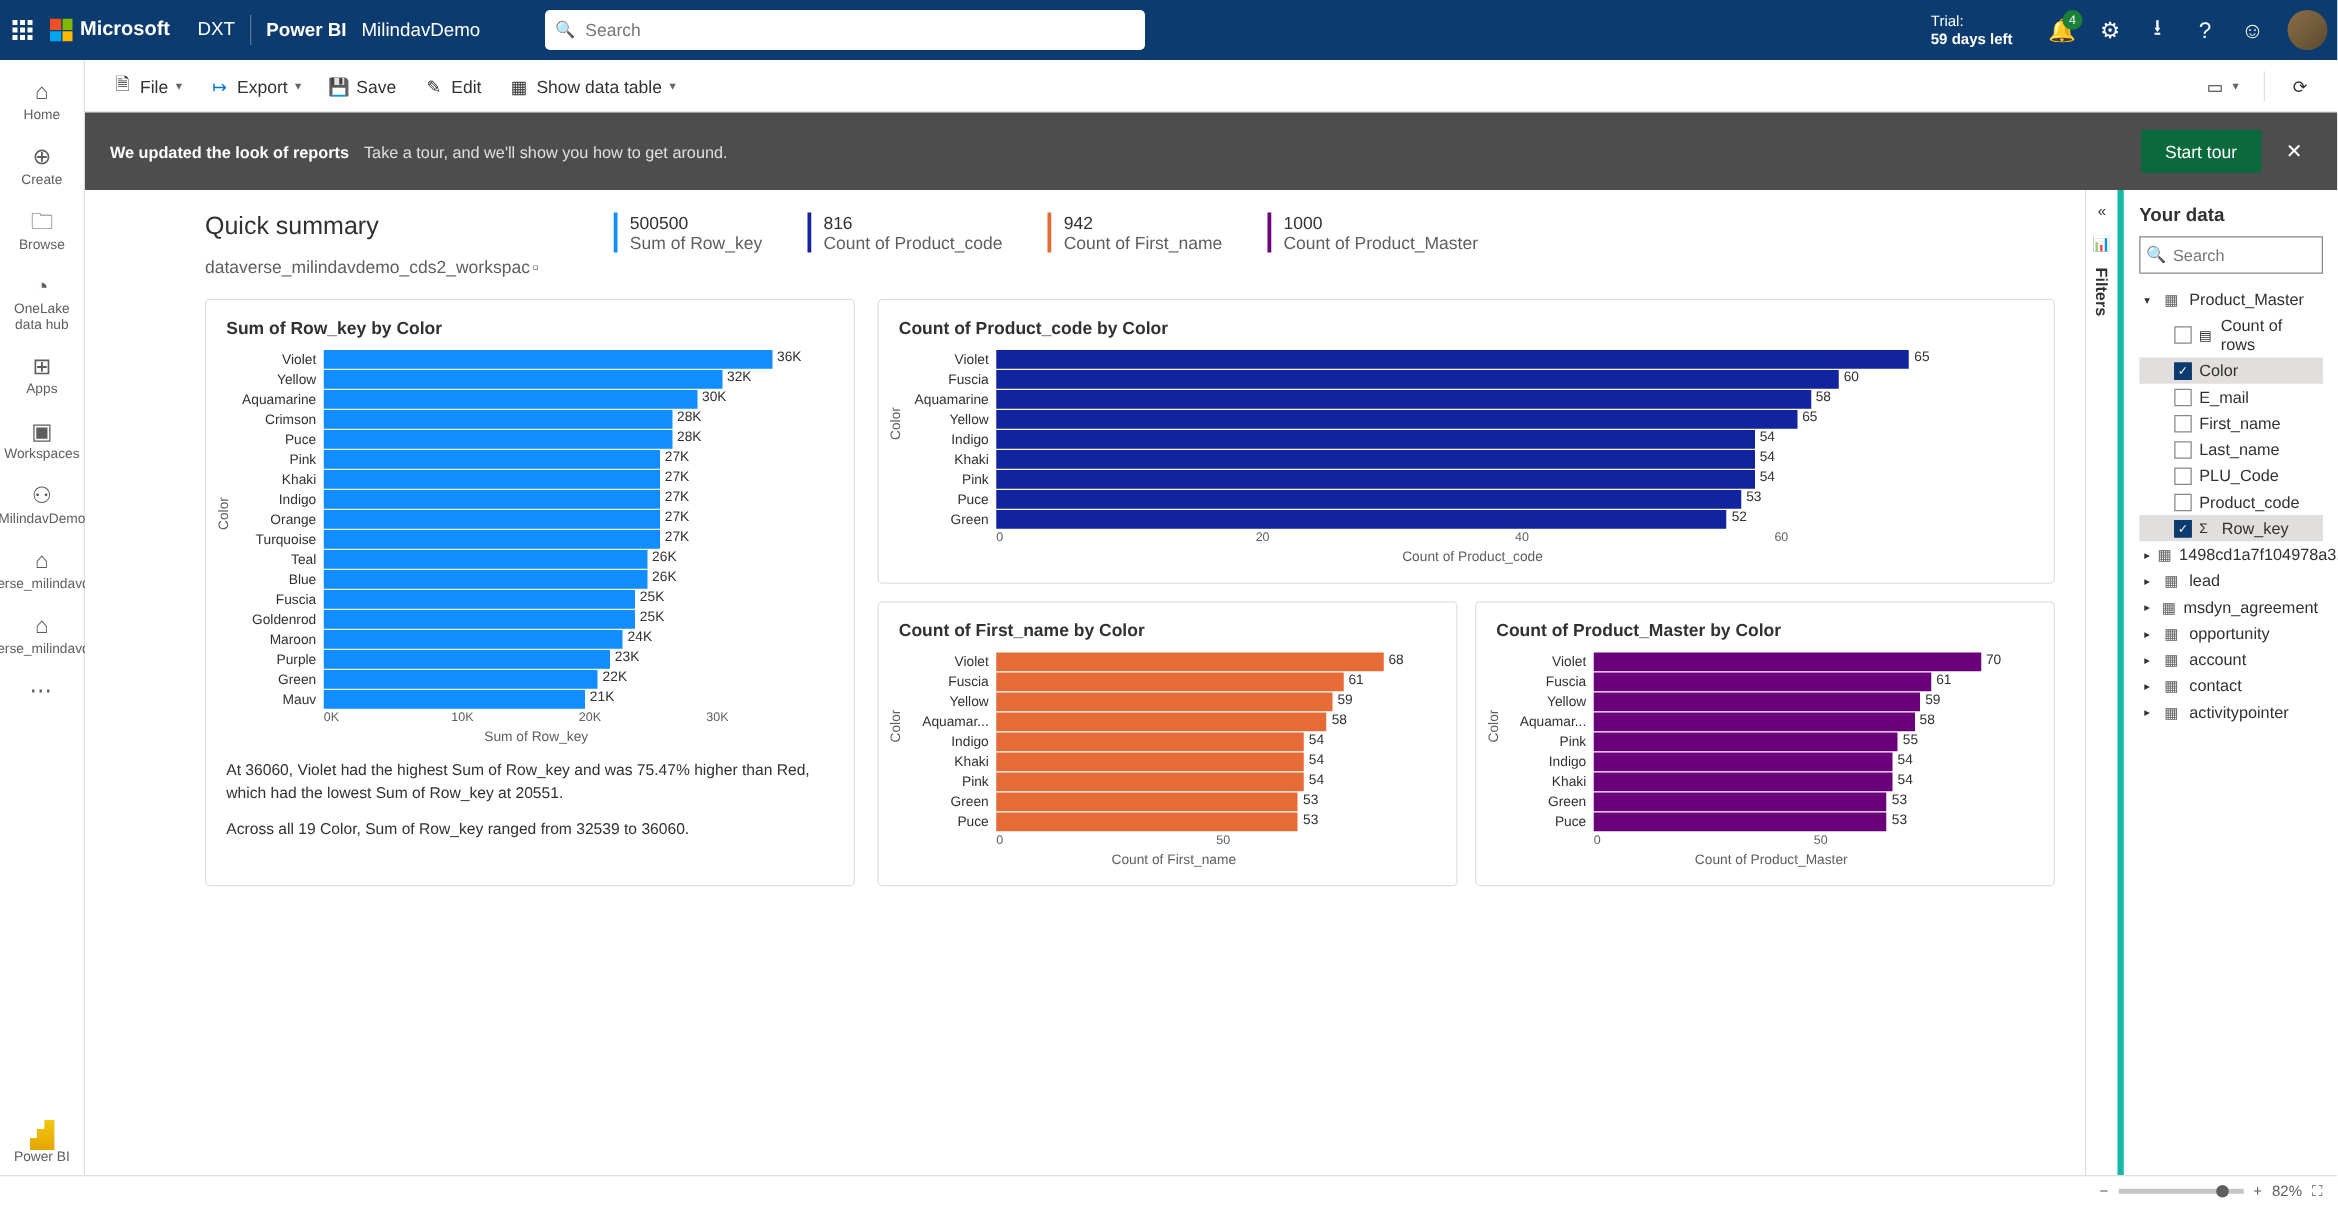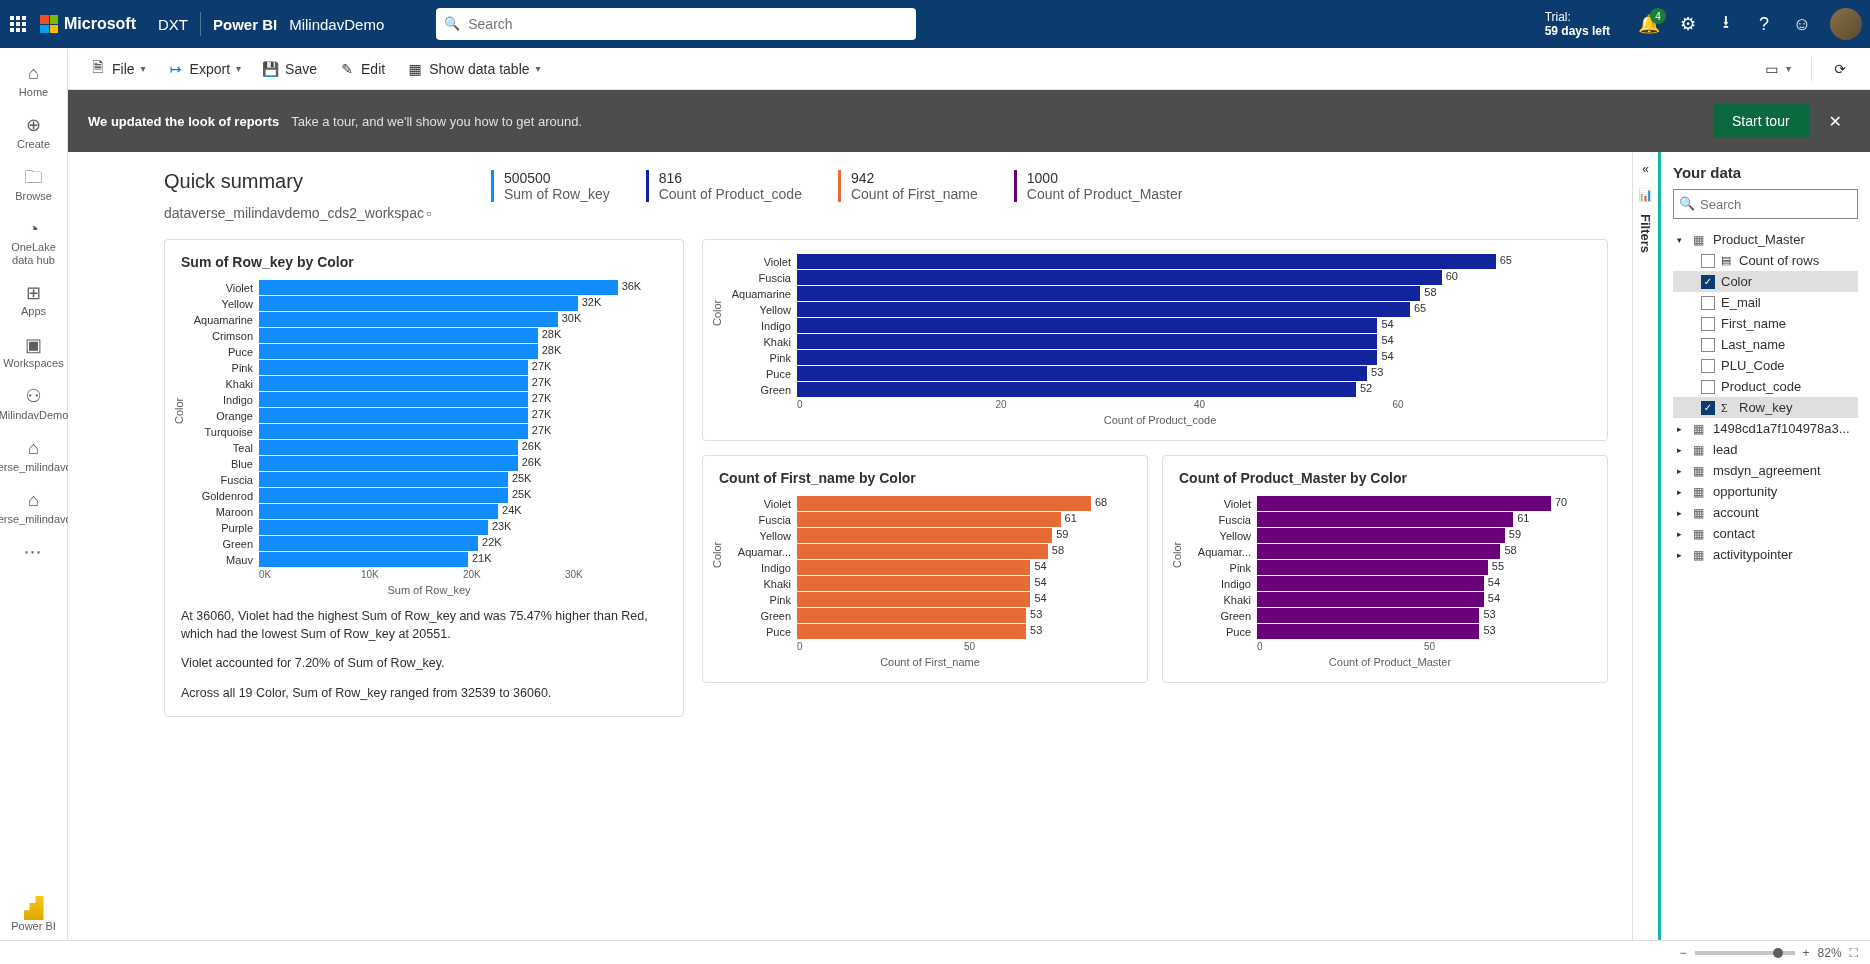--- a/index.html
+++ b/index.html
@@ -1,20 +1,20 @@
 <!DOCTYPE html>
 <html><head>
 <meta charset="utf-8">
 <style>
 * { margin: 0; padding: 0; box-sizing: border-box; }
 body { font-family: "Segoe UI", sans-serif; font-size: 13px; color: #323130; background: #fff; overflow: hidden; }
 .topbar { background: #0b3b6f; color: #fff; height: 48px; display: flex; align-items: center; padding: 0 8px; gap: 12px; }
 .waffle { width: 20px; height: 20px; display: flex; flex-wrap: wrap; gap: 2px; padding: 2px; cursor: pointer; }
 .waffle span { width: 4px; height: 4px; background: #fff; }
-.mslogo { display: flex; align-items: flex-end; gap: 6px; }
+.mslogo { display: flex; align-items: flex-start; gap: 6px; }
 .mslogo-sq { width: 18px; height: 18px; display: grid; grid-template-columns: 1fr 1fr; grid-template-rows: 1fr 1fr; gap: 1px; }
 .mslogo-sq span:nth-child(1){background:#f25022;} .mslogo-sq span:nth-child(2){background:#7fba00;}
 .mslogo-sq span:nth-child(3){background:#00a4ef;} .mslogo-sq span:nth-child(4){background:#ffb900;}
 .mslogo-text { font-size: 16px; font-weight: 600; }
 .topbar-sep { width: 1px; height: 24px; background: rgba(255,255,255,0.3); }
 .topbar-app { font-size: 15px; font-weight: 600; }
 .topbar-ws { font-size: 15px; }
 .topbar-search { flex: 0 0 480px; margin-left: 40px; position: relative; }
 .topbar-search input { width: 100%; height: 32px; border: none; border-radius: 4px; padding: 0 12px 0 32px; font-size: 14px; background:#fff; }
 .topbar-search .sico { position: absolute; left: 8px; top: 8px; color: #666; }
@@ -64,21 +64,21 @@
 .hbar-track { flex: 1; position: relative; height: 15px; }
 .hbar-fill { height: 100%; }
 .hbar-val { position: absolute; left: calc(var(--pct) + 4px); top: 0; font-size: 11px; color: #323130; }
 .axis-label { text-align: center; font-size: 11px; color: #605e5c; margin-top: 4px; }
 .ylabel { position: absolute; left: -2px; top: 50%; transform: rotate(-90deg) translateX(20px); transform-origin: left; font-size: 11px; color: #605e5c; }
 .xticks { display: flex; font-size: 10px; color: #605e5c; padding-left: 68px; margin-top:2px; }
 .xticks span { flex: 1; }
 .insights p { font-size: 12.5px; color: #323130; margin-top: 12px; line-height: 1.4; }
 .filters-tab { width: 26px; border-left: 1px solid #e1dfdd; display: flex; flex-direction: column; align-items: center; padding-top: 10px; gap: 12px; }
 .filters-tab .vtext { writing-mode: vertical-rl; font-size: 13px; font-weight: 600; color:#323130; }
-.datapane { width: 212px; border-left: 3px solid #14b8a6; padding: 12px; overflow-y: auto; }
+.datapane { width: 176px; border-left: 5px solid #14b8a6; padding: 12px; overflow-y: auto; }
 .datapane h3 { font-size: 15px; font-weight: 600; margin-bottom: 8px; }
 .data-search { width: 100%; height: 30px; border: 1px solid #8a8886; padding: 0 8px 0 26px; margin-bottom: 10px; font-size: 13px; }
 .data-search-wrap { position: relative; }
 .data-search-wrap .sico { position: absolute; left: 6px; top: 7px; color: #666; }
 .tree { font-size: 13px; }
 .tree-node { display: flex; align-items: center; padding: 3px 4px; gap: 6px; cursor: pointer; }
 .tree-node .chev { width: 10px; font-size: 9px; color: #323130; }
 .tree-node .tico2 { width: 14px; font-size: 12px; color:#605e5c; }
 .field-row { display: flex; align-items: center; padding: 3px 4px 3px 28px; gap: 6px; cursor: pointer; }
 .field-row.sel { background: #e1dfdd; }
@@ -388,27 +388,27 @@
               <div class="xticks" id="chart1-ticks">
                   <span>0K</span>
                   <span>10K</span>
                   <span>20K</span>
                   <span>30K</span>
                 </div>
               <div class="axis-label">Sum of Row_key</div>
             </div>
             <div class="insights">
               <p>At 36060, Violet had the highest Sum of Row_key and was 75.47% higher than Red, which had the lowest Sum of Row_key at 20551.</p>
-                <p>Violet accounted for 7.20% of Sum of Row_key.</p>
                 <p>Across all 19 Color, Sum of Row_key ranged from 32539 to 36060.</p>
             </div>
           </div>
 
           <div class="right-col">
             <div class="card">
+              <h3>Count of Product_code by Color</h3>
               <div style="position:relative;padding-left:10px;">
                 <span class="ylabel">Color</span>
                 <div id="chart2-bars">
                     <div class="hbar-row">
                       <div class="hbar-lbl">Violet</div>
       <div class="hbar-track">
                         <div class="hbar-fill" style="width:88.0%;background:#12239E;"></div>
       <span class="hbar-val" style="--pct:88.0%;">65</span>
                       </div>
                     </div>

